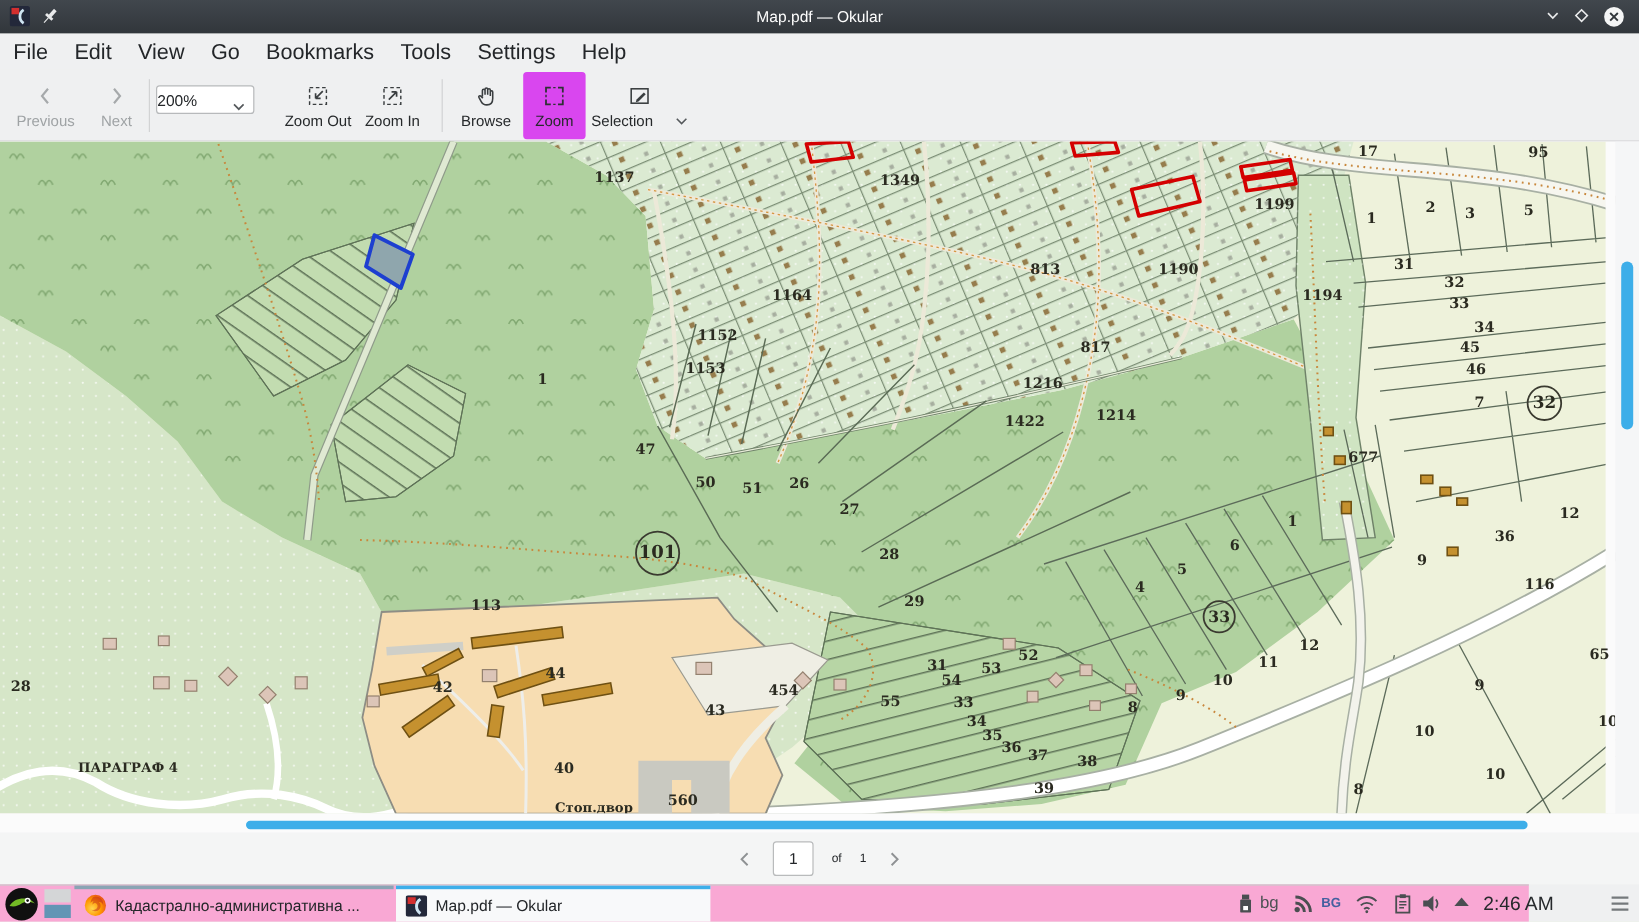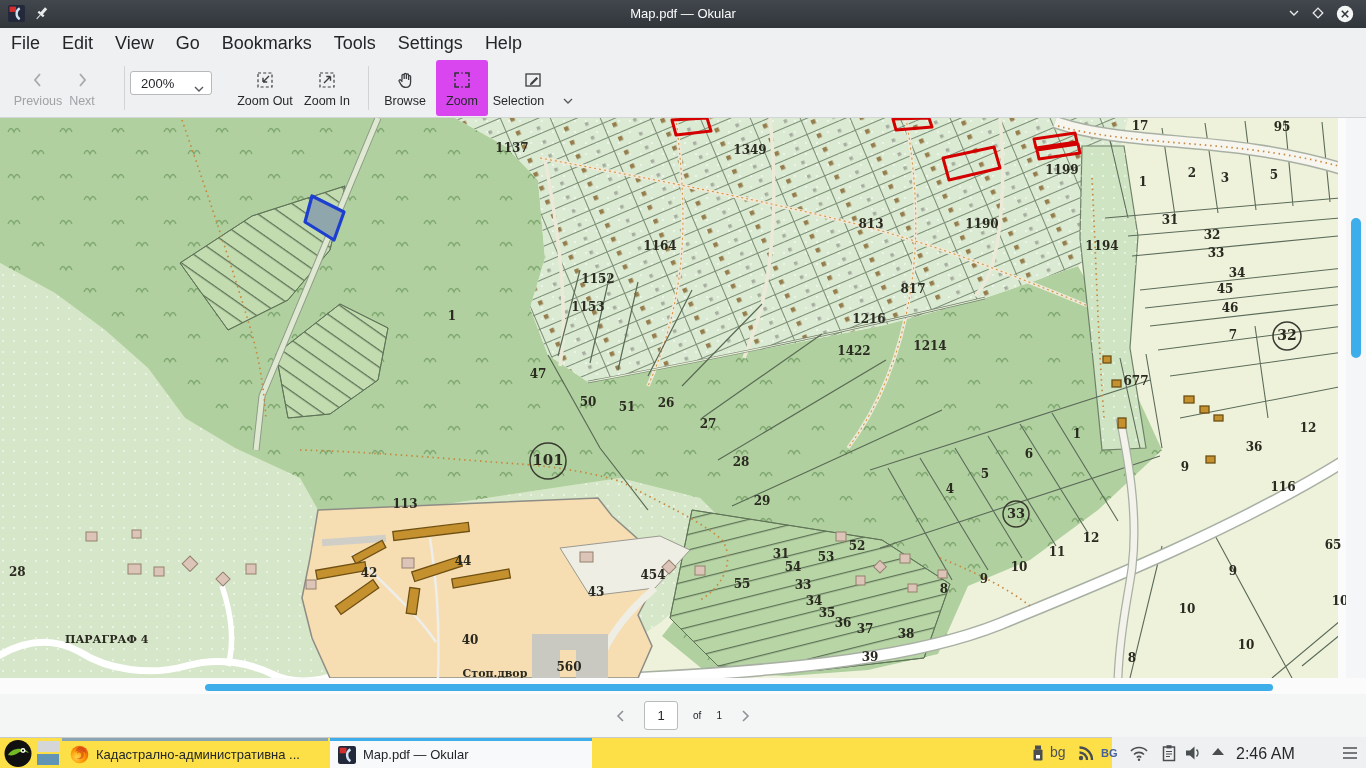--- a/index.html
+++ b/index.html
@@ -12,34 +12,34 @@
   .tb-ico { position:absolute; top:5px; }
   
   #menubar { position:absolute; left:0; top:28px; width:1366px; height:30px; background:#eff0f1; display:flex; align-items:center; }
   .menu-item { font-size:18px; color:#232629; padding:0 11px; line-height:30px; cursor:default;}
   
   #toolbar { position:absolute; left:0; top:58px; width:1366px; height:60px; background:#eff0f1; border-bottom:1px solid #d4d5d6;}
   .tool-btn { position:absolute; top:2px; height:56px; display:flex; flex-direction:column; align-items:center; justify-content:center; gap:3px; font-size:12.5px; color:#26292b; border-radius:3px;}
   .tool-btn.disabled { color:#9fa3a5; }
   .tool-btn.selected { background:#d946ef; }
   .tool-sep { position:absolute; top:8px; height:44px; width:1px; background:#d2d3d4; }
-  #zoom-combo { position:absolute; left:130px; top:13px; width:82px; height:24px; background:#fff; border:1px solid #b7b9bb; border-radius:3px; font-size:13px; color:#232629; display:flex; align-items:center; padding-left:10px; }
+  #zoom-combo { position:absolute; left:130px; top:13px; width:82px; height:24px; background:#fff; border:1px solid #b7b9bb; border-radius:3px; font-size:13px; color:#232629; display:flex; align-items:center; }
   #zoom-combo svg { position:absolute; right:7px; top:13px; }
   
   #viewport { position:absolute; left:0; top:118px; width:1366px; height:560px; background:#fbfbfb; }
   #vscroll { position:absolute; left:1346px; top:0; width:20px; height:560px; background:#f5f6f7; }
   #vscroll .thumb { position:absolute; left:5px; top:100px; width:10px; height:140px; background:#3daee9; border-radius:5px; }
   #hscroll-zone { position:absolute; left:0; top:678px; width:1366px; height:16px; background:#fbfbfb; }
   #hscroll-zone .thumb { position:absolute; left:205px; top:6px; width:1068px; height:7px; background:#3daee9; border-radius:3.5px;}
   
   #navbar { position:absolute; left:0; top:694px; width:1366px; height:43px; background:#f4f5f5; display:flex; align-items:center; justify-content:center; gap:15px; }
   #page-box { width:34px; height:29px; background:#fff; border:1px solid #b9bbbc; border-radius:3px; text-align:center; line-height:27px; font-size:13px; color:#232629;}
   .nav-lbl { font-size:10px; color:#232629; }
   
-  #taskbar { position:absolute; left:0; top:737px; width:1112px; height:31px; background:#fde047; border-top:1px solid #c9cacb; }
+  #taskbar { position:absolute; left:0; top:737px; width:1274px; height:31px; background:#f9a8d4; border-top:1px solid #c9cacb; }
   .task { position:absolute; top:0; height:30px; display:flex; align-items:center; gap:7px; padding:0 8px; font-size:13px; color:#232629; overflow:hidden; white-space:nowrap;}
   #task-firefox { left:62px; width:266px; border-top:3px solid #8aa4b4; }
   #task-okular { left:330px; width:262px; background:#f8f9fa; border-top:3px solid #3daee9; }
   .task .lbl { overflow:hidden; text-overflow:ellipsis; }
   .trayi { position:absolute; top:5px; }
   #clock { position:absolute; left:1236px; top:2px; width:94px; height:27px; font-size:16px; color:#26292c; line-height:27px; }
   #kbd-small { position:absolute; left:1050px; top:6px; font-size:14px; color:#4d5154; }
   #kbd-badge { position:absolute; left:1101px; top:9px; font-size:11px; font-weight:bold; color:#44609f; }
   svg text { user-select:none; }
 </style>
@@ -83,21 +83,21 @@
     <span class="menu-item">Help</span>
   </div>
 
 <div id="toolbar">
   <div class="tool-btn disabled" style="left:12px;width:52px">
     <svg width="22" height="22" viewBox="0 0 22 22">
         <polyline points="13,5 8,11 13,17" fill="none" stroke="#a6a9ab" stroke-width="1.8"></polyline>
       </svg>
     <span>Previous</span>
   </div>
-  <div class="tool-btn disabled" style="left:56px;width:52px">
+  <div class="tool-btn disabled" style="left:71px;width:52px">
     <svg width="22" height="22" viewBox="0 0 22 22">
         <polyline points="9,5 14,11 9,17" fill="none" stroke="#a6a9ab" stroke-width="1.8"></polyline>
       </svg>
     <span>Next</span>
   </div>
   <div class="tool-sep" style="left:124px"></div>
   <div id="zoom-combo">
     <span>200%</span>
     <svg width="10" height="8" viewBox="0 0 10 8">
         <polyline points="1,2 5,6 9,2" fill="none" stroke="#55595c" stroke-width="1.4"></polyline>

